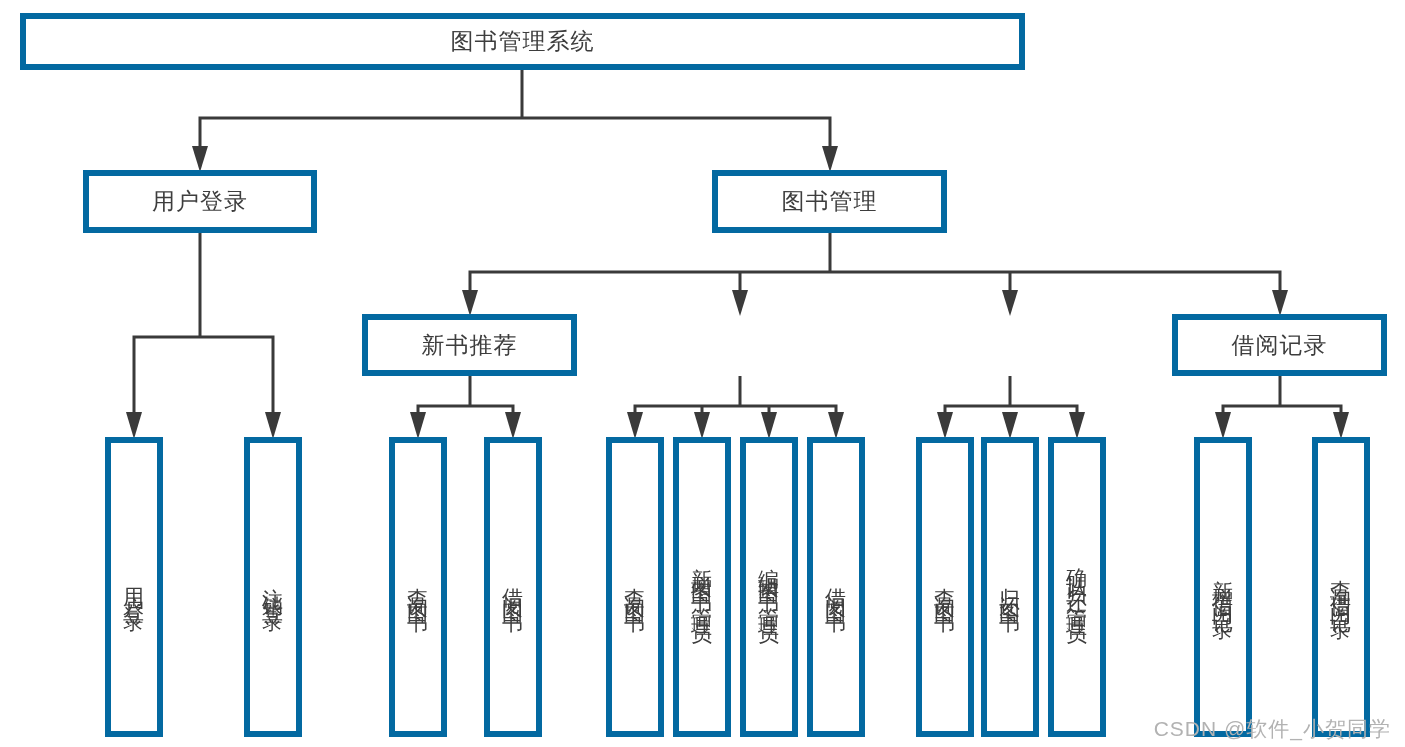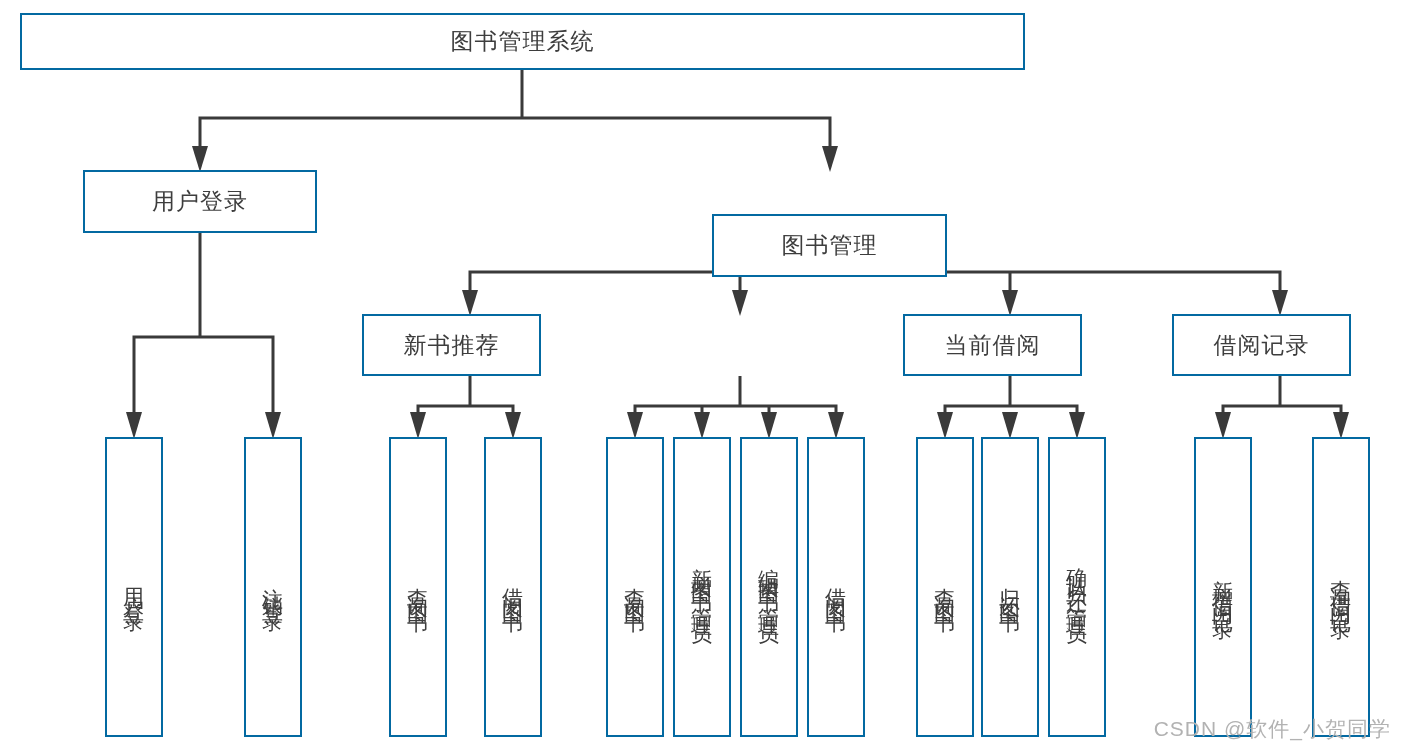--- a/index.html
+++ b/index.html
@@ -18,21 +18,21 @@
   #wires {
     position: absolute;
     left: 0;
     top: 0;
     pointer-events: none;
   }
   .box {
     position: absolute;
     box-sizing: border-box;
     background: #ffffff;
-    border: 2px solid #0369a1;
+    border: 6px solid #0369a1;
     display: flex;
     align-items: center;
     justify-content: center;
     color: #3d3d3d;
   }
   .hlabel {
     font-size: 23px;
     letter-spacing: 1px;
     white-space: nowrap;
   }
@@ -40,22 +40,22 @@
     writing-mode: vertical-rl;
     text-orientation: mixed;
     font-size: 21px;
     letter-spacing: 8px;
     line-height: 1;
     white-space: nowrap;
   }
   
   .n-root     { left: 20px;  top: 13px;  width: 1005px; height: 57px; }
   .n-userlog  { left: 83px;  top: 170px; width: 234px;  height: 63px; }
-  .n-bookmgmt { left: 712px; top: 170px; width: 235px;  height: 63px; margin-top: 44px; }
-  .l3         { top: 314px;  width: 179px; height: 62px; }
+  .n-bookmgmt { left: 712px; top: 170px; width: 235px;  height: 63px; }
+  .l3         { top: 314px;  width: 215px; height: 62px; }
   .n-l3-1 { left: 362px; }
   .n-l3-2 { left: 633px; }
   .n-l3-3 { left: 903px; }
   .n-l3-4 { left: 1172px; }
   .leaf       { top: 437px;  width: 58px;  height: 300px; }
   .lf-a1 { left: 105px; }
   .lf-a2 { left: 244px; }
   .lf-b1 { left: 389px; }
   .lf-b2 { left: 484px; }
   .lf-c1 { left: 606px; }
@@ -136,23 +136,20 @@
   <div class="box n-userlog">
     <span class="hlabel">用户登录</span>
   </div>
   <div class="box n-bookmgmt">
     <span class="hlabel">图书管理</span>
   </div>
 
   <div class="box l3 n-l3-1">
     <span class="hlabel">新书推荐</span>
   </div>
-  <div class="box l3 n-l3-3">
-    <span class="hlabel">当前借阅</span>
-  </div>
   <div class="box l3 n-l3-4">
     <span class="hlabel">借阅记录</span>
   </div>
 
   <div class="box leaf lf-a1">
     <span class="vlabel">用户登录</span>
   </div>
   <div class="box leaf lf-a2">
     <span class="vlabel">注销登录</span>
   </div>

